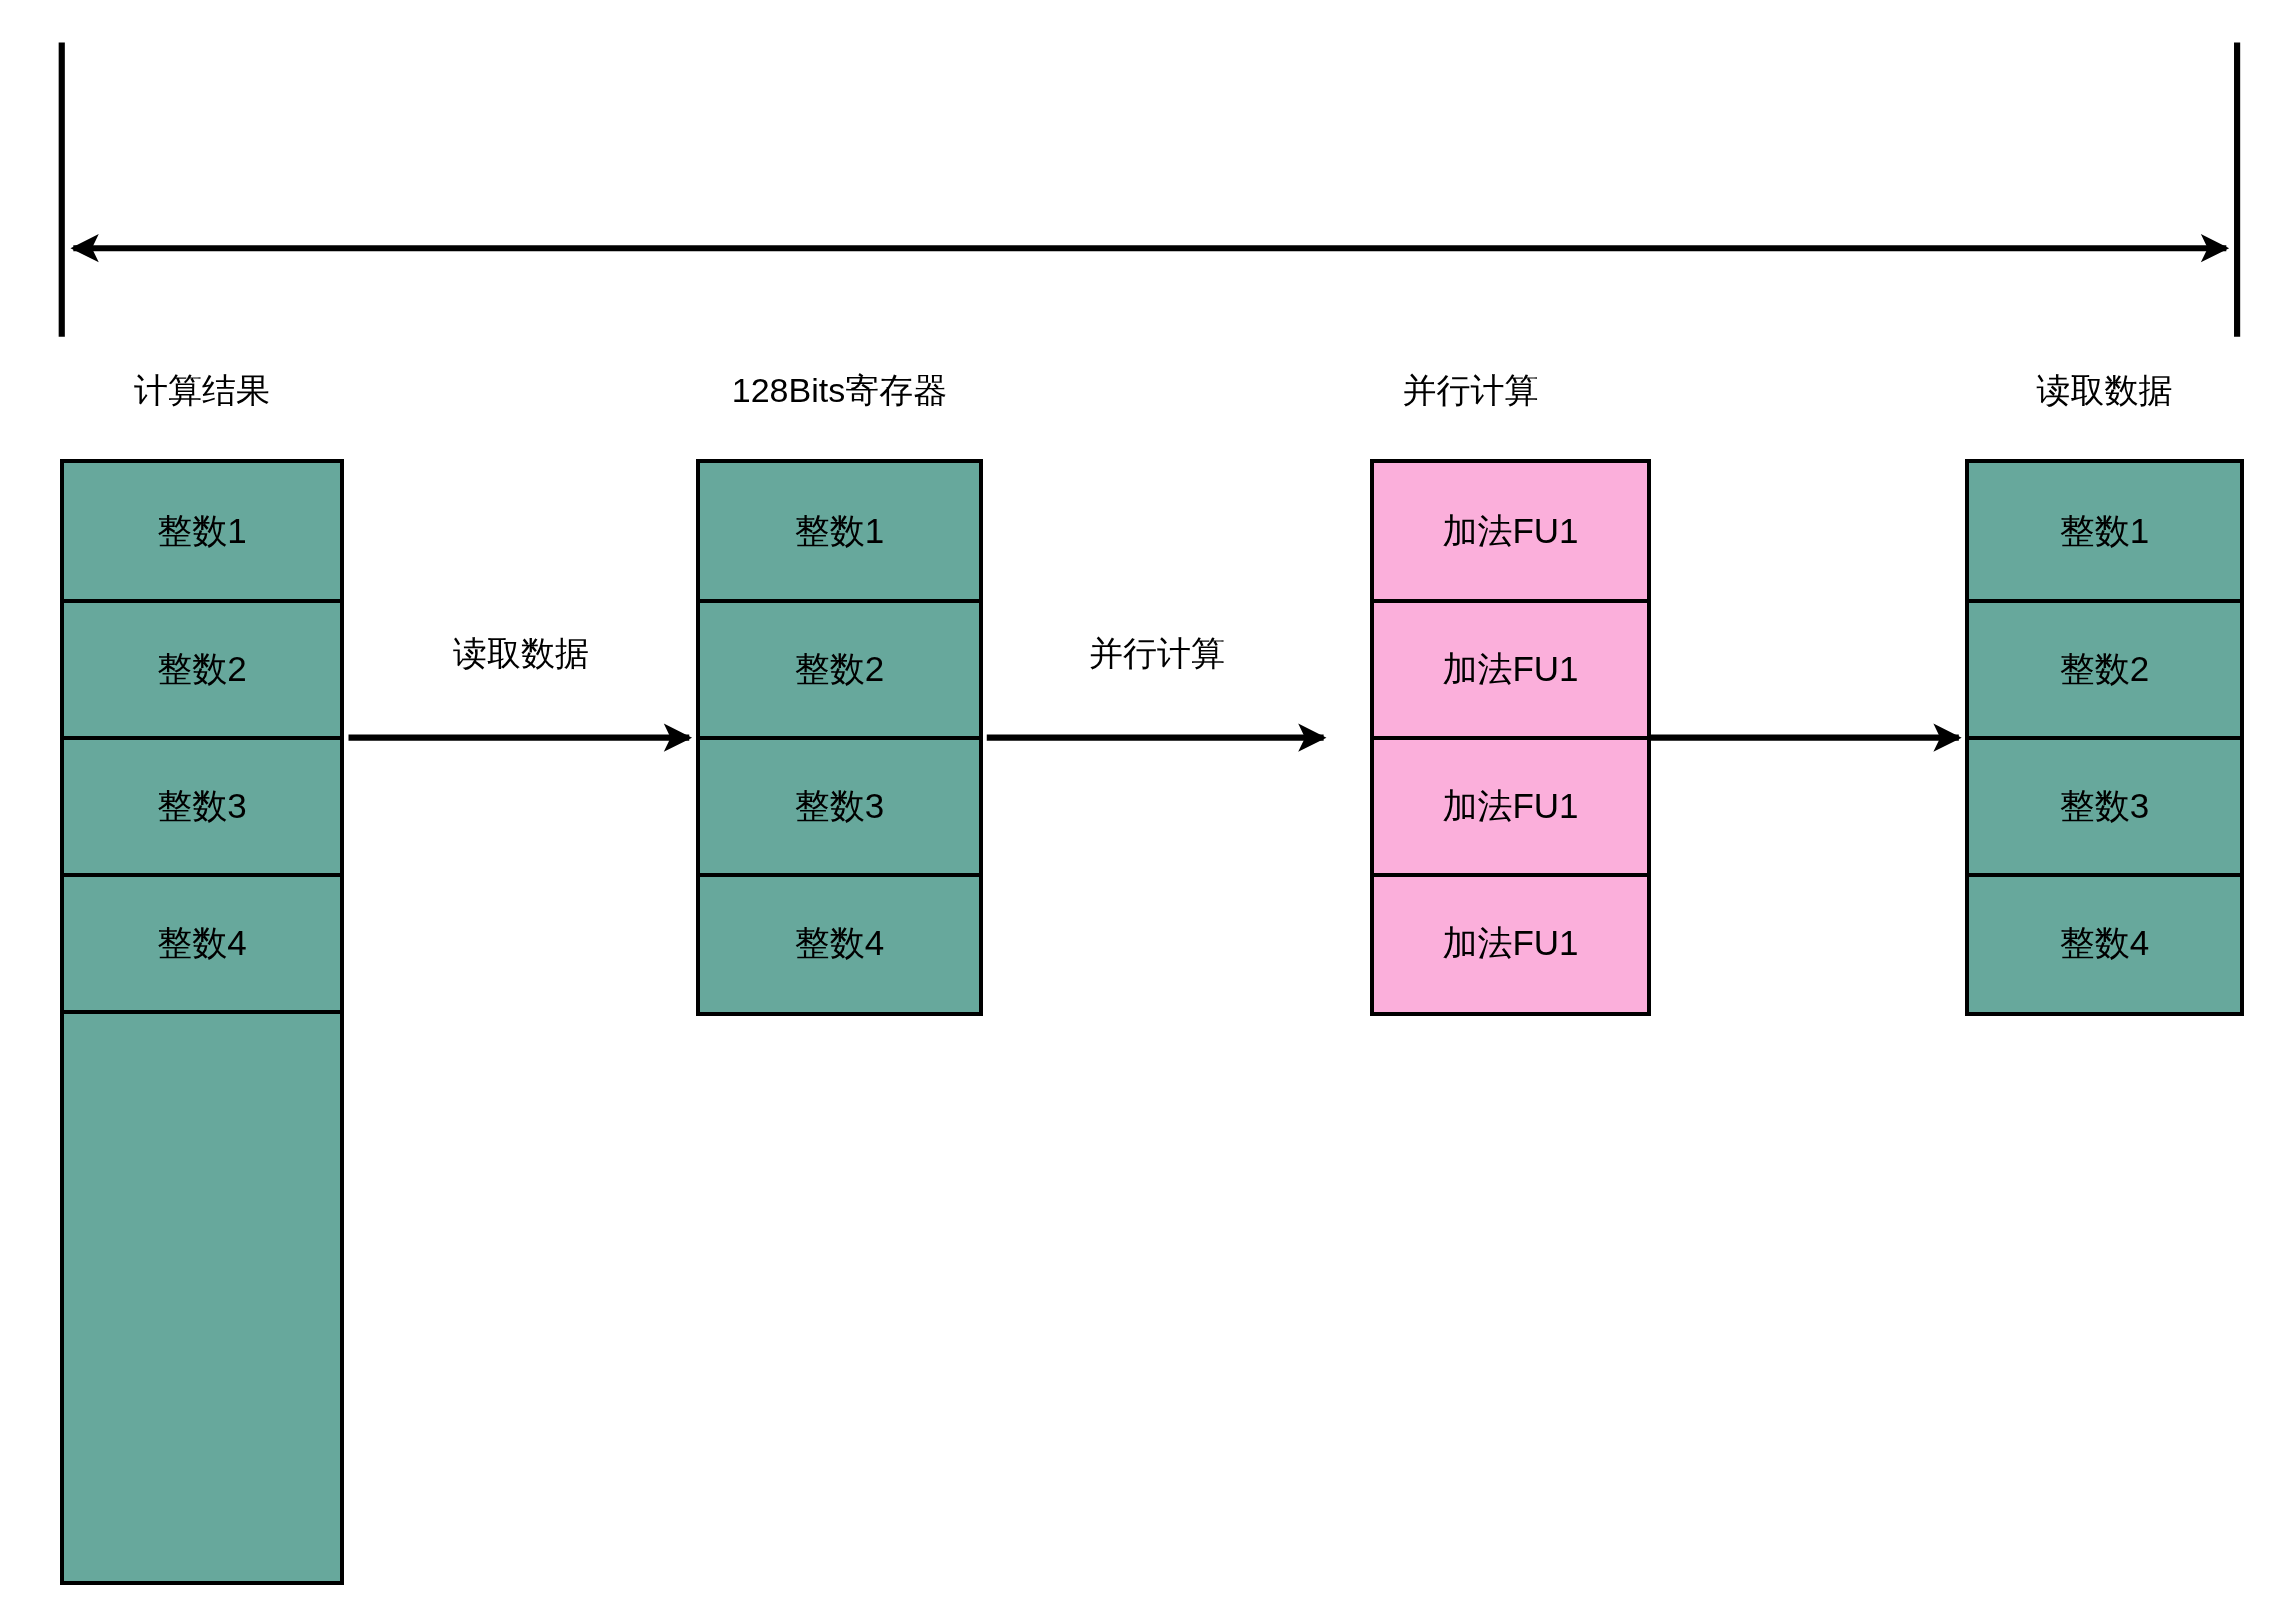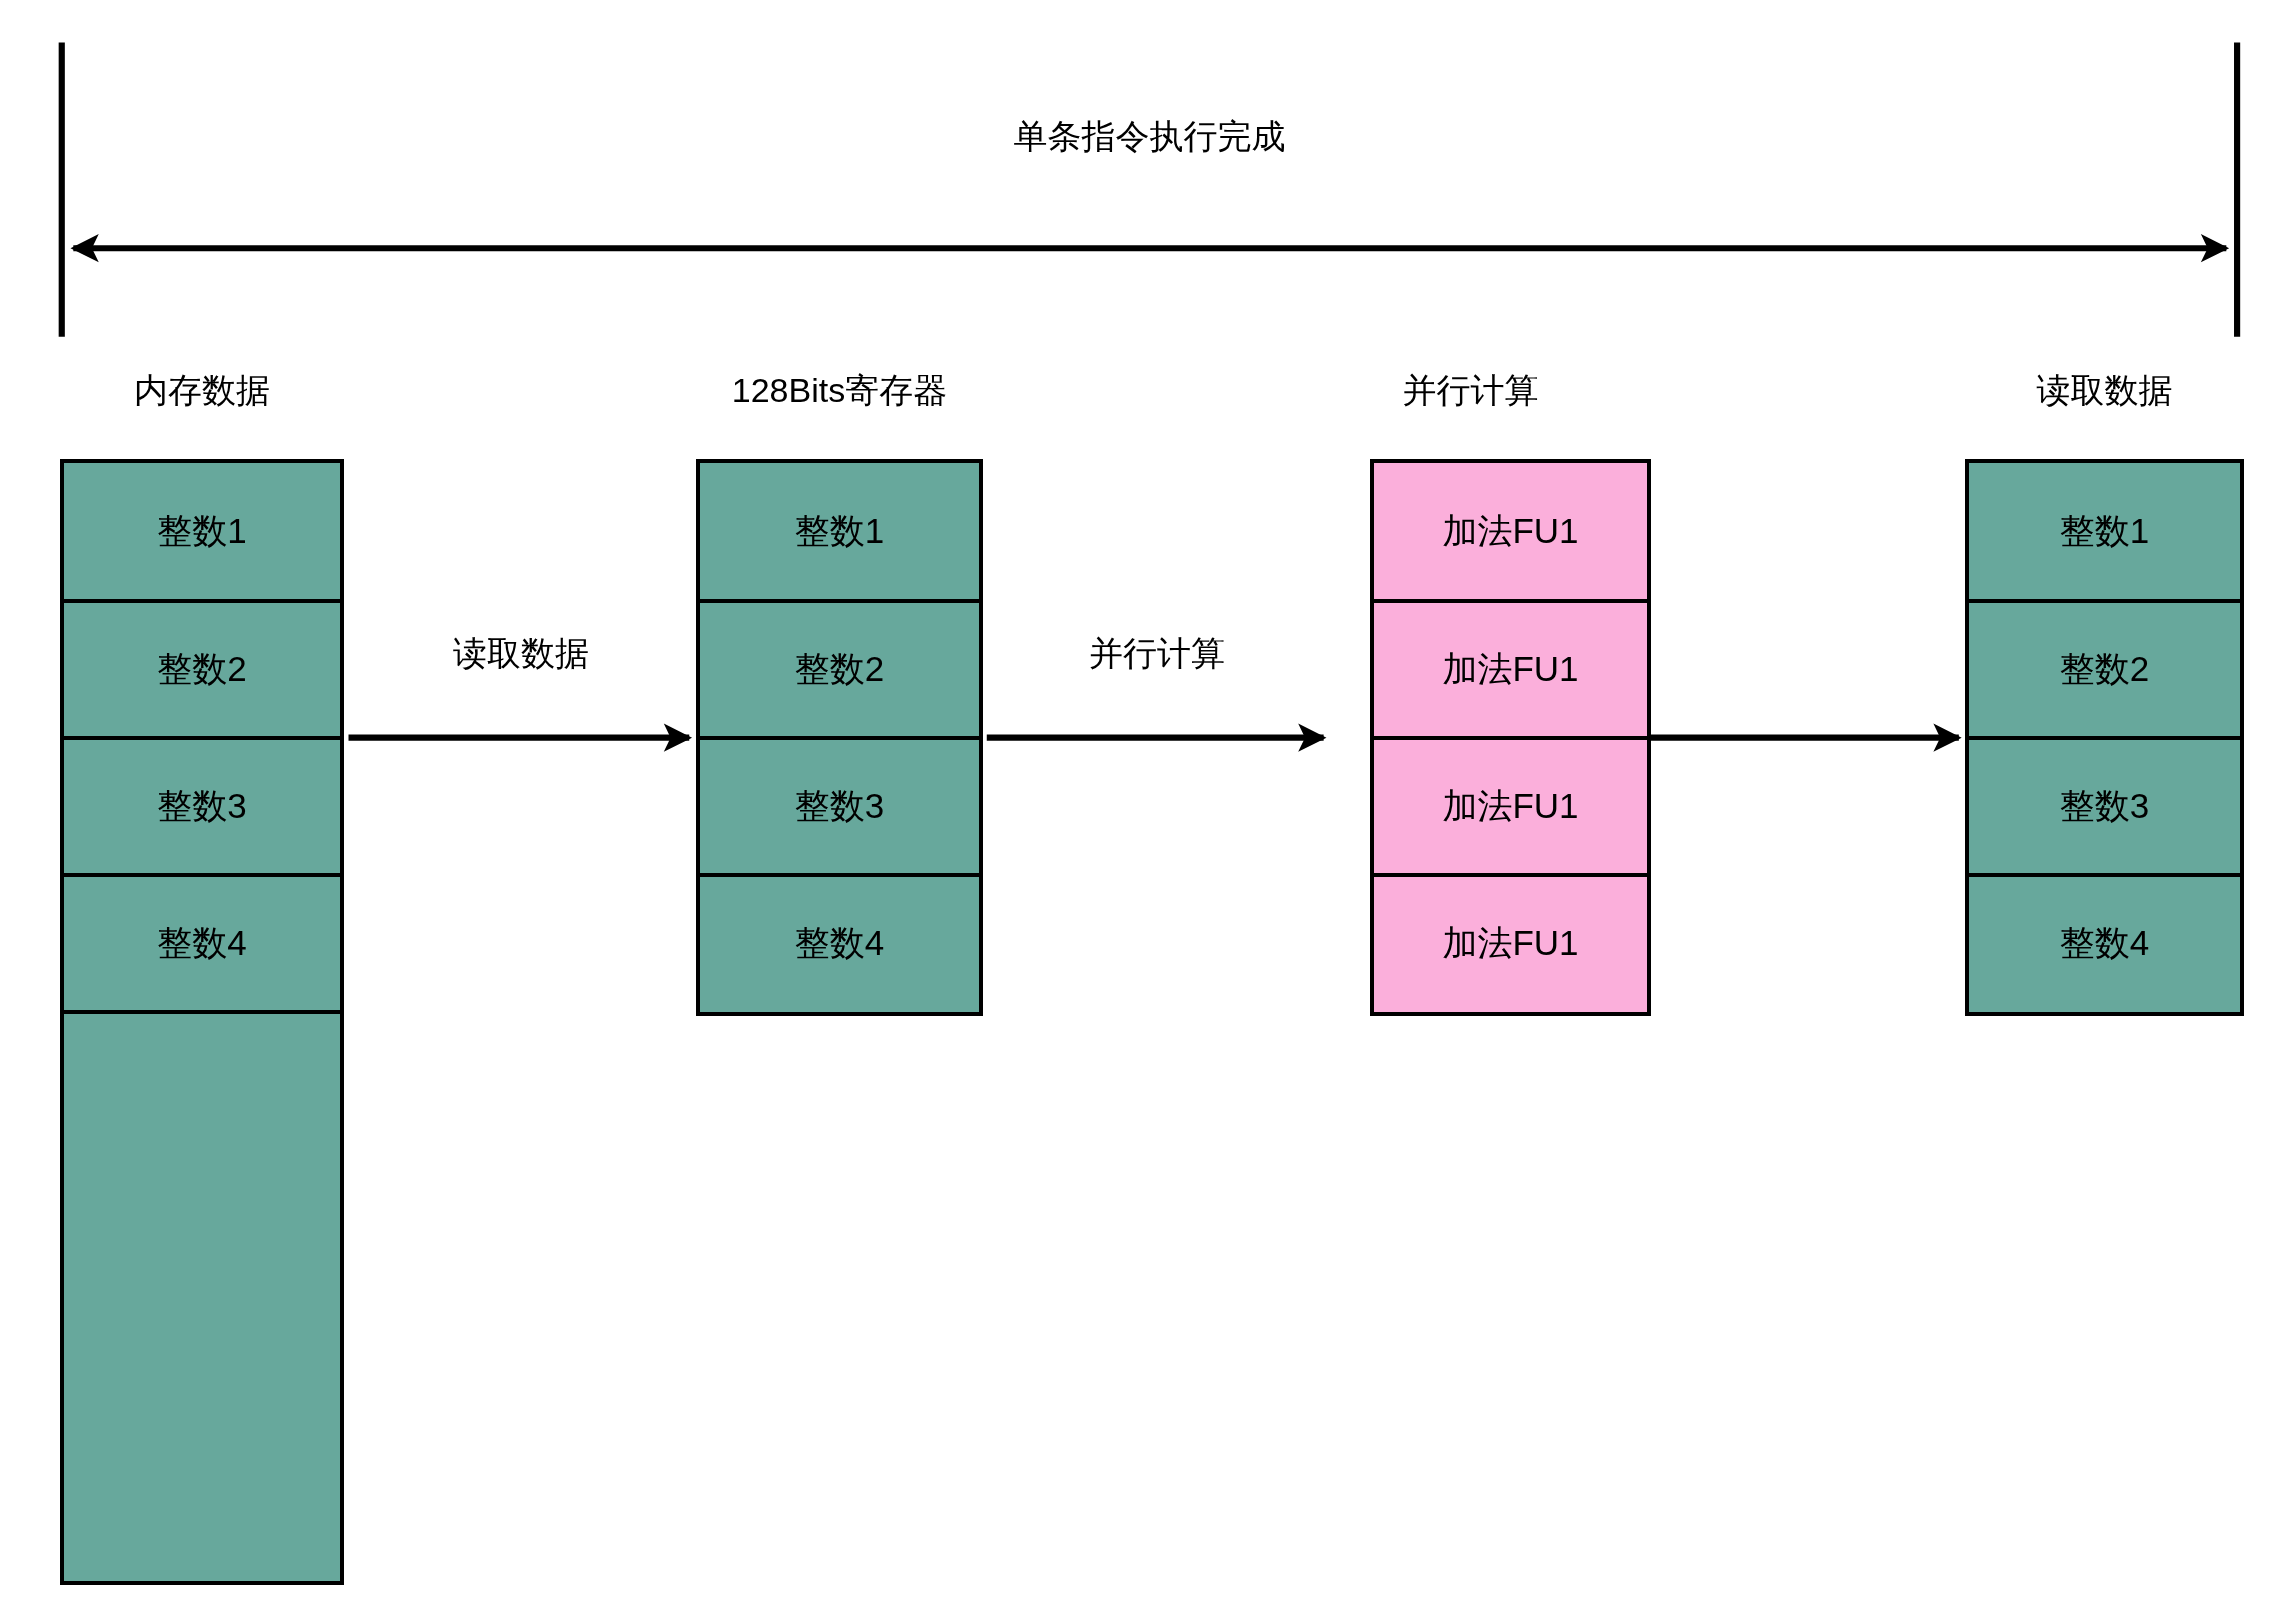--- a/index.html
+++ b/index.html
@@ -99,23 +99,22 @@
     <line x1="80" y1="55" x2="80" y2="437" stroke="#000" stroke-width="8"></line>
     <line x1="2902" y1="55" x2="2902" y2="437" stroke="#000" stroke-width="8"></line>
 
     <line x1="95" y1="322" x2="2888" y2="322" stroke="#000" stroke-width="8" marker-start="url(#ah)" marker-end="url(#ah)"></line>
 
     <line x1="452" y1="957" x2="894" y2="957" stroke="#000" stroke-width="8" marker-end="url(#ah)"></line>
     <line x1="1280" y1="957" x2="1717" y2="957" stroke="#000" stroke-width="8" marker-end="url(#ah)"></line>
     <line x1="2095" y1="957" x2="2541" y2="957" stroke="#000" stroke-width="8" marker-end="url(#ah)"></line>
   </svg>
 
-  <div class="title">单条指令执行完成</div>
 
-  <div class="col-header hdr-memory">内存数据</div>
+  <div class="col-header hdr-memory">计算结果</div>
   <div class="col-header hdr-register">128Bits寄存器</div>
   <div class="col-header hdr-compute">并行计算</div>
   <div class="col-header hdr-result">读取数据</div>
 
   <div class="column teal col-memory">
     <div class="cell">整数1</div>
     <div class="cell">整数2</div>
     <div class="cell">整数3</div>
     <div class="cell">整数4</div>
     <div class="cell cell-tall"></div>

